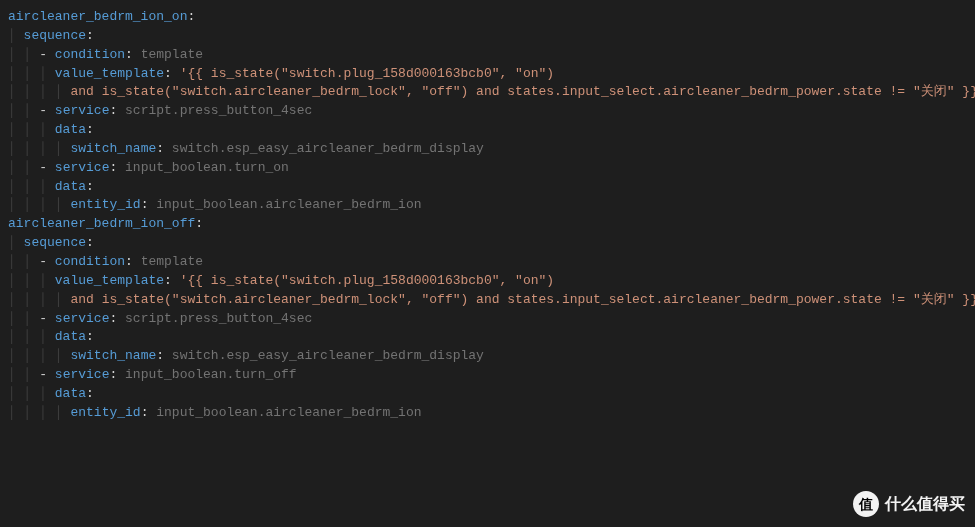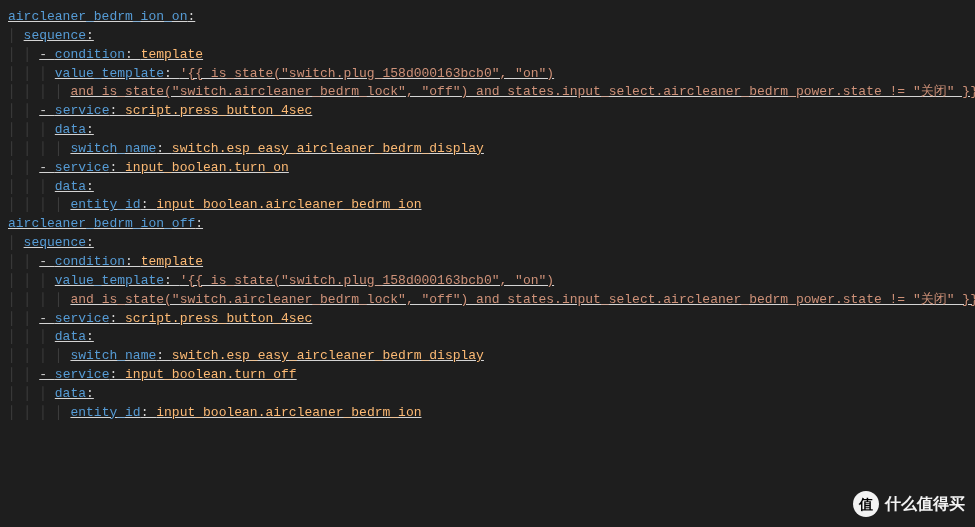--- a/index.html
+++ b/index.html
@@ -21,26 +21,25 @@
     .line {
       display: flex;
       align-items: flex-start;
     }
     .guide {
       color: #404040;
       user-select: none;
     }
     .content {
       flex: 1;
-      text-decoration: underline;
     }
     .key { color: #569cd6; }
     .dash { color: #d4d4d4; }
     .colon { color: #d4d4d4; }
-    .val { color: #fdba74; }
+    .val { color: #737373; }
     .str { color: #ce9178; }
 
     .watermark {
       position: absolute;
       right: 10px;
       bottom: 10px;
       display: flex;
       align-items: center;
       gap: 6px;
       color: #fff;

